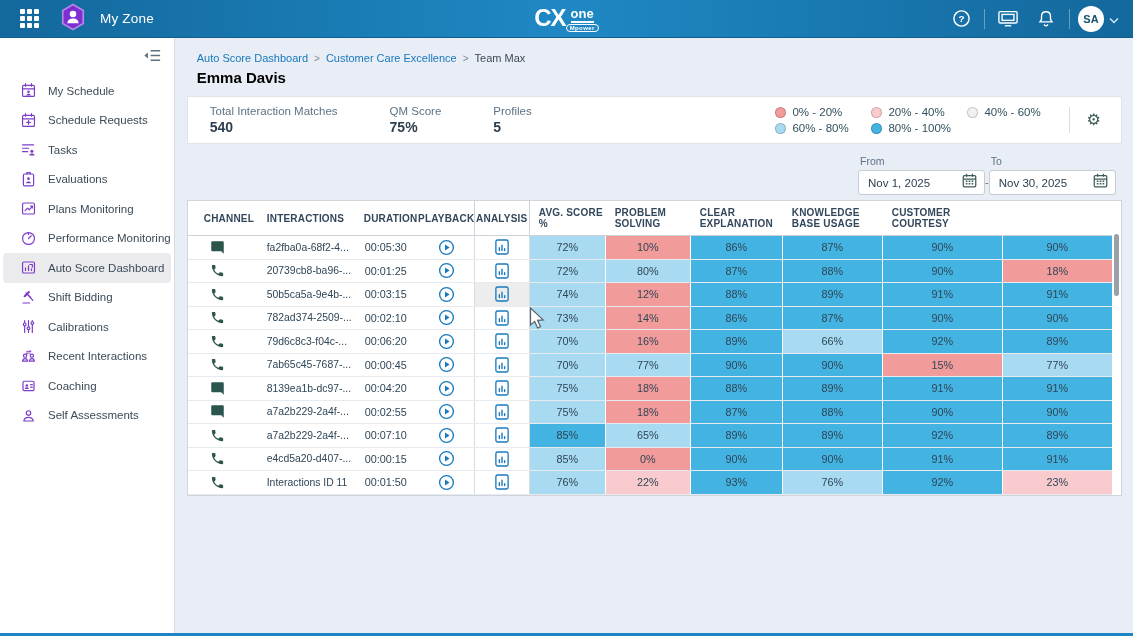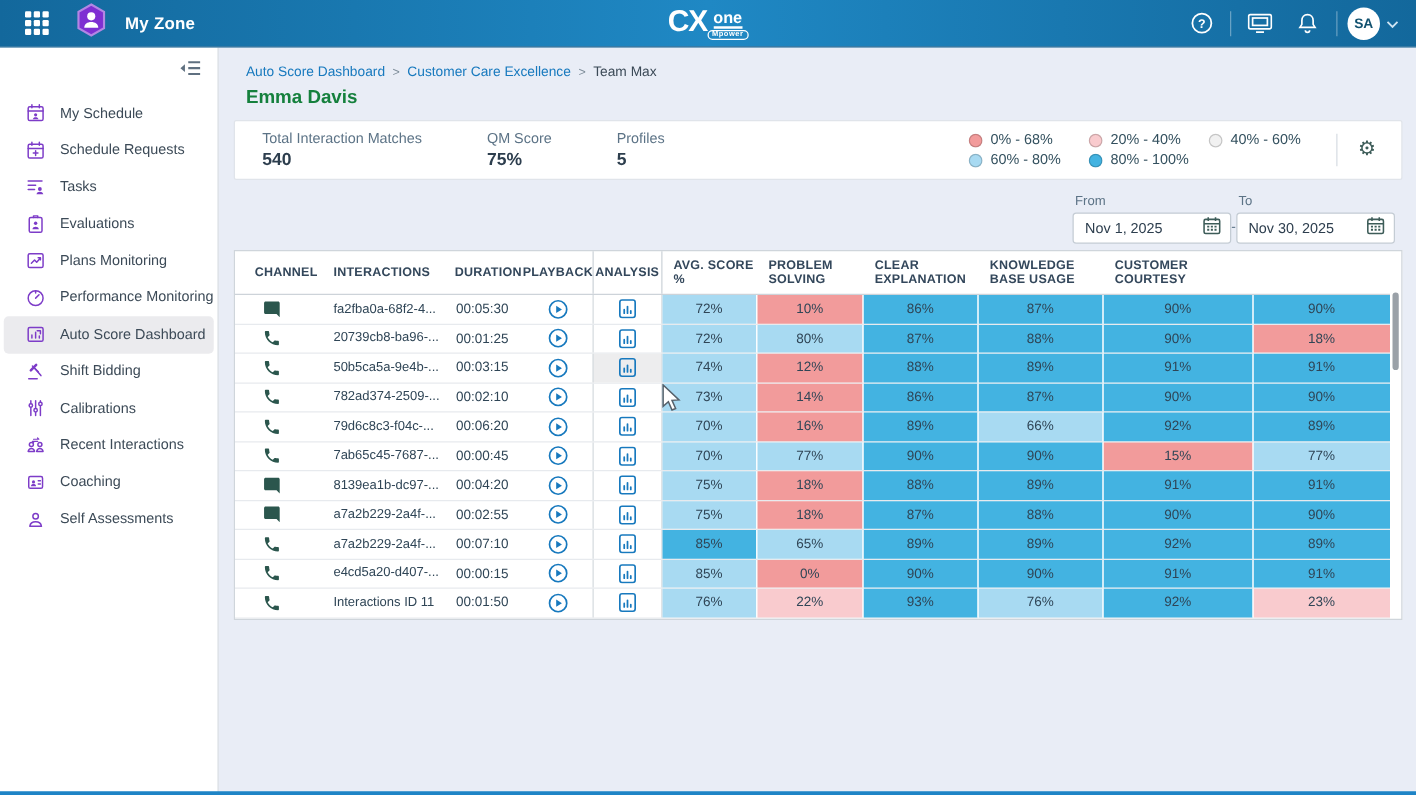--- a/index.html
+++ b/index.html
@@ -7,21 +7,21 @@
   body { font-family:"Liberation Sans", sans-serif; background:#e9edf6; position:relative; }
 
   
   .topbar { position:absolute; top:0; left:0; width:1133px; height:38px;
     background:linear-gradient(90deg,#13689c 0%,#1f88c4 50%,#13689c 100%);
     display:flex; align-items:center; border-bottom:1px solid #0f5e8e; z-index:20; }
   .topbar-left { display:flex; align-items:center; gap:14px; padding-left:12px; width:340px; }
   .apps-btn { width:34px; height:38px; display:flex; align-items:center; justify-content:center; cursor:pointer; }
   .apps-grid { display:grid; grid-template-columns:repeat(3,5px); grid-template-rows:repeat(3,5px); gap:2px; }
   .apps-grid span { background:#fff; border-radius:1px; }
-  .appname { color:#fff; font-size:13.5px; font-weight:700; letter-spacing:.2px; }
+  .appname { color:#fff; font-size:13.5px; font-weight:400; letter-spacing:.2px; }
   .topbar-center { position:absolute; left:0; right:0; top:0; height:38px; display:flex; align-items:center; justify-content:center; pointer-events:none; }
   .cx-logo { display:flex; align-items:flex-start; color:#fff; }
   .cx-main { font-size:24px; font-weight:700; letter-spacing:-1px; line-height:24px; }
   .cx-right { display:flex; flex-direction:column; align-items:center; margin-top:1px; }
   .cx-one { font-size:13px; font-weight:700; border-bottom:2px solid #fff; line-height:13px; padding-bottom:1px; }
   .cx-badge { font-size:6px; font-weight:700; border:1px solid #fff; border-radius:5px; padding:0 3px; margin-top:1px; letter-spacing:.4px; }
   .topbar-right { margin-left:auto; display:flex; align-items:center; gap:8px; padding-right:14px; }
   .tb-icon { width:30px; height:30px; display:flex; align-items:center; justify-content:center; cursor:pointer; }
   .tb-sep { width:1px; height:20px; background:rgba(255,255,255,.35); }
   .avatar { width:26px; height:26px; border-radius:50%; background:#fff; color:#11516f; font-size:11px; font-weight:700; display:flex; align-items:center; justify-content:center; }
@@ -37,21 +37,21 @@
   .side-icon { width:17px; height:17px; display:flex; align-items:center; justify-content:center; flex:none; }
   .side-label { font-size:11.5px; color:#3c4a57; white-space:nowrap; }
 
   .content { flex:1; padding:14px 13px 0 12px; position:relative; }
 
   
   .breadcrumb { padding-left:10px; font-size:11px; display:flex; gap:6px; align-items:center; }
   .crumb-link { color:#1779be; cursor:pointer; }
   .crumb-last { color:#3c4a57; }
   .crumb-sep { color:#7b8a97; font-size:10px; }
-  .page-title { padding-left:10px; margin-top:5px; font-size:15px; font-weight:700; color:#15803d; }
+  .page-title { padding-left:10px; margin-top:5px; font-size:15px; font-weight:700; color:#000000; }
 
   
   .stats-card { margin-top:10px; height:48px; background:#fff; border:1px solid #e0e4ea; border-radius:2px;
     display:flex; align-items:center; justify-content:space-between; padding:0 18px 0 22px; }
   .stats { display:flex; gap:52px; }
   .stat { display:flex; flex-direction:column; justify-content:center; gap:2px; }
   .stat-label { font-size:11.5px; color:#5c7386; }
   .stat-value { font-size:14px; font-weight:700; color:#2d3e4e; }
   .legend-wrap { display:flex; align-items:center; gap:14px; }
   .legend { display:grid; grid-template-columns:repeat(3,minmax(88px,auto)); row-gap:4px; column-gap:8px; }
@@ -334,21 +334,21 @@
           </div>
           <div class="stat">
             <span class="stat-label">Profiles</span>
             <span class="stat-value">5</span>
           </div>
         </div>
       <div class="legend-wrap">
         <div class="legend" id="legend">
             <div class="legend-item">
               <span class="dot" style="background: var(--band-0-20);"></span>
-              <span>0% - 68%</span>
+              <span>0% - 20%</span>
             </div>
             <div class="legend-item">
               <span class="dot" style="background: var(--band-20-40);"></span>
               <span>20% - 40%</span>
             </div>
             <div class="legend-item">
               <span class="dot" style="background: var(--band-40-60);"></span>
               <span>40% - 60%</span>
             </div>
             <div class="legend-item">

